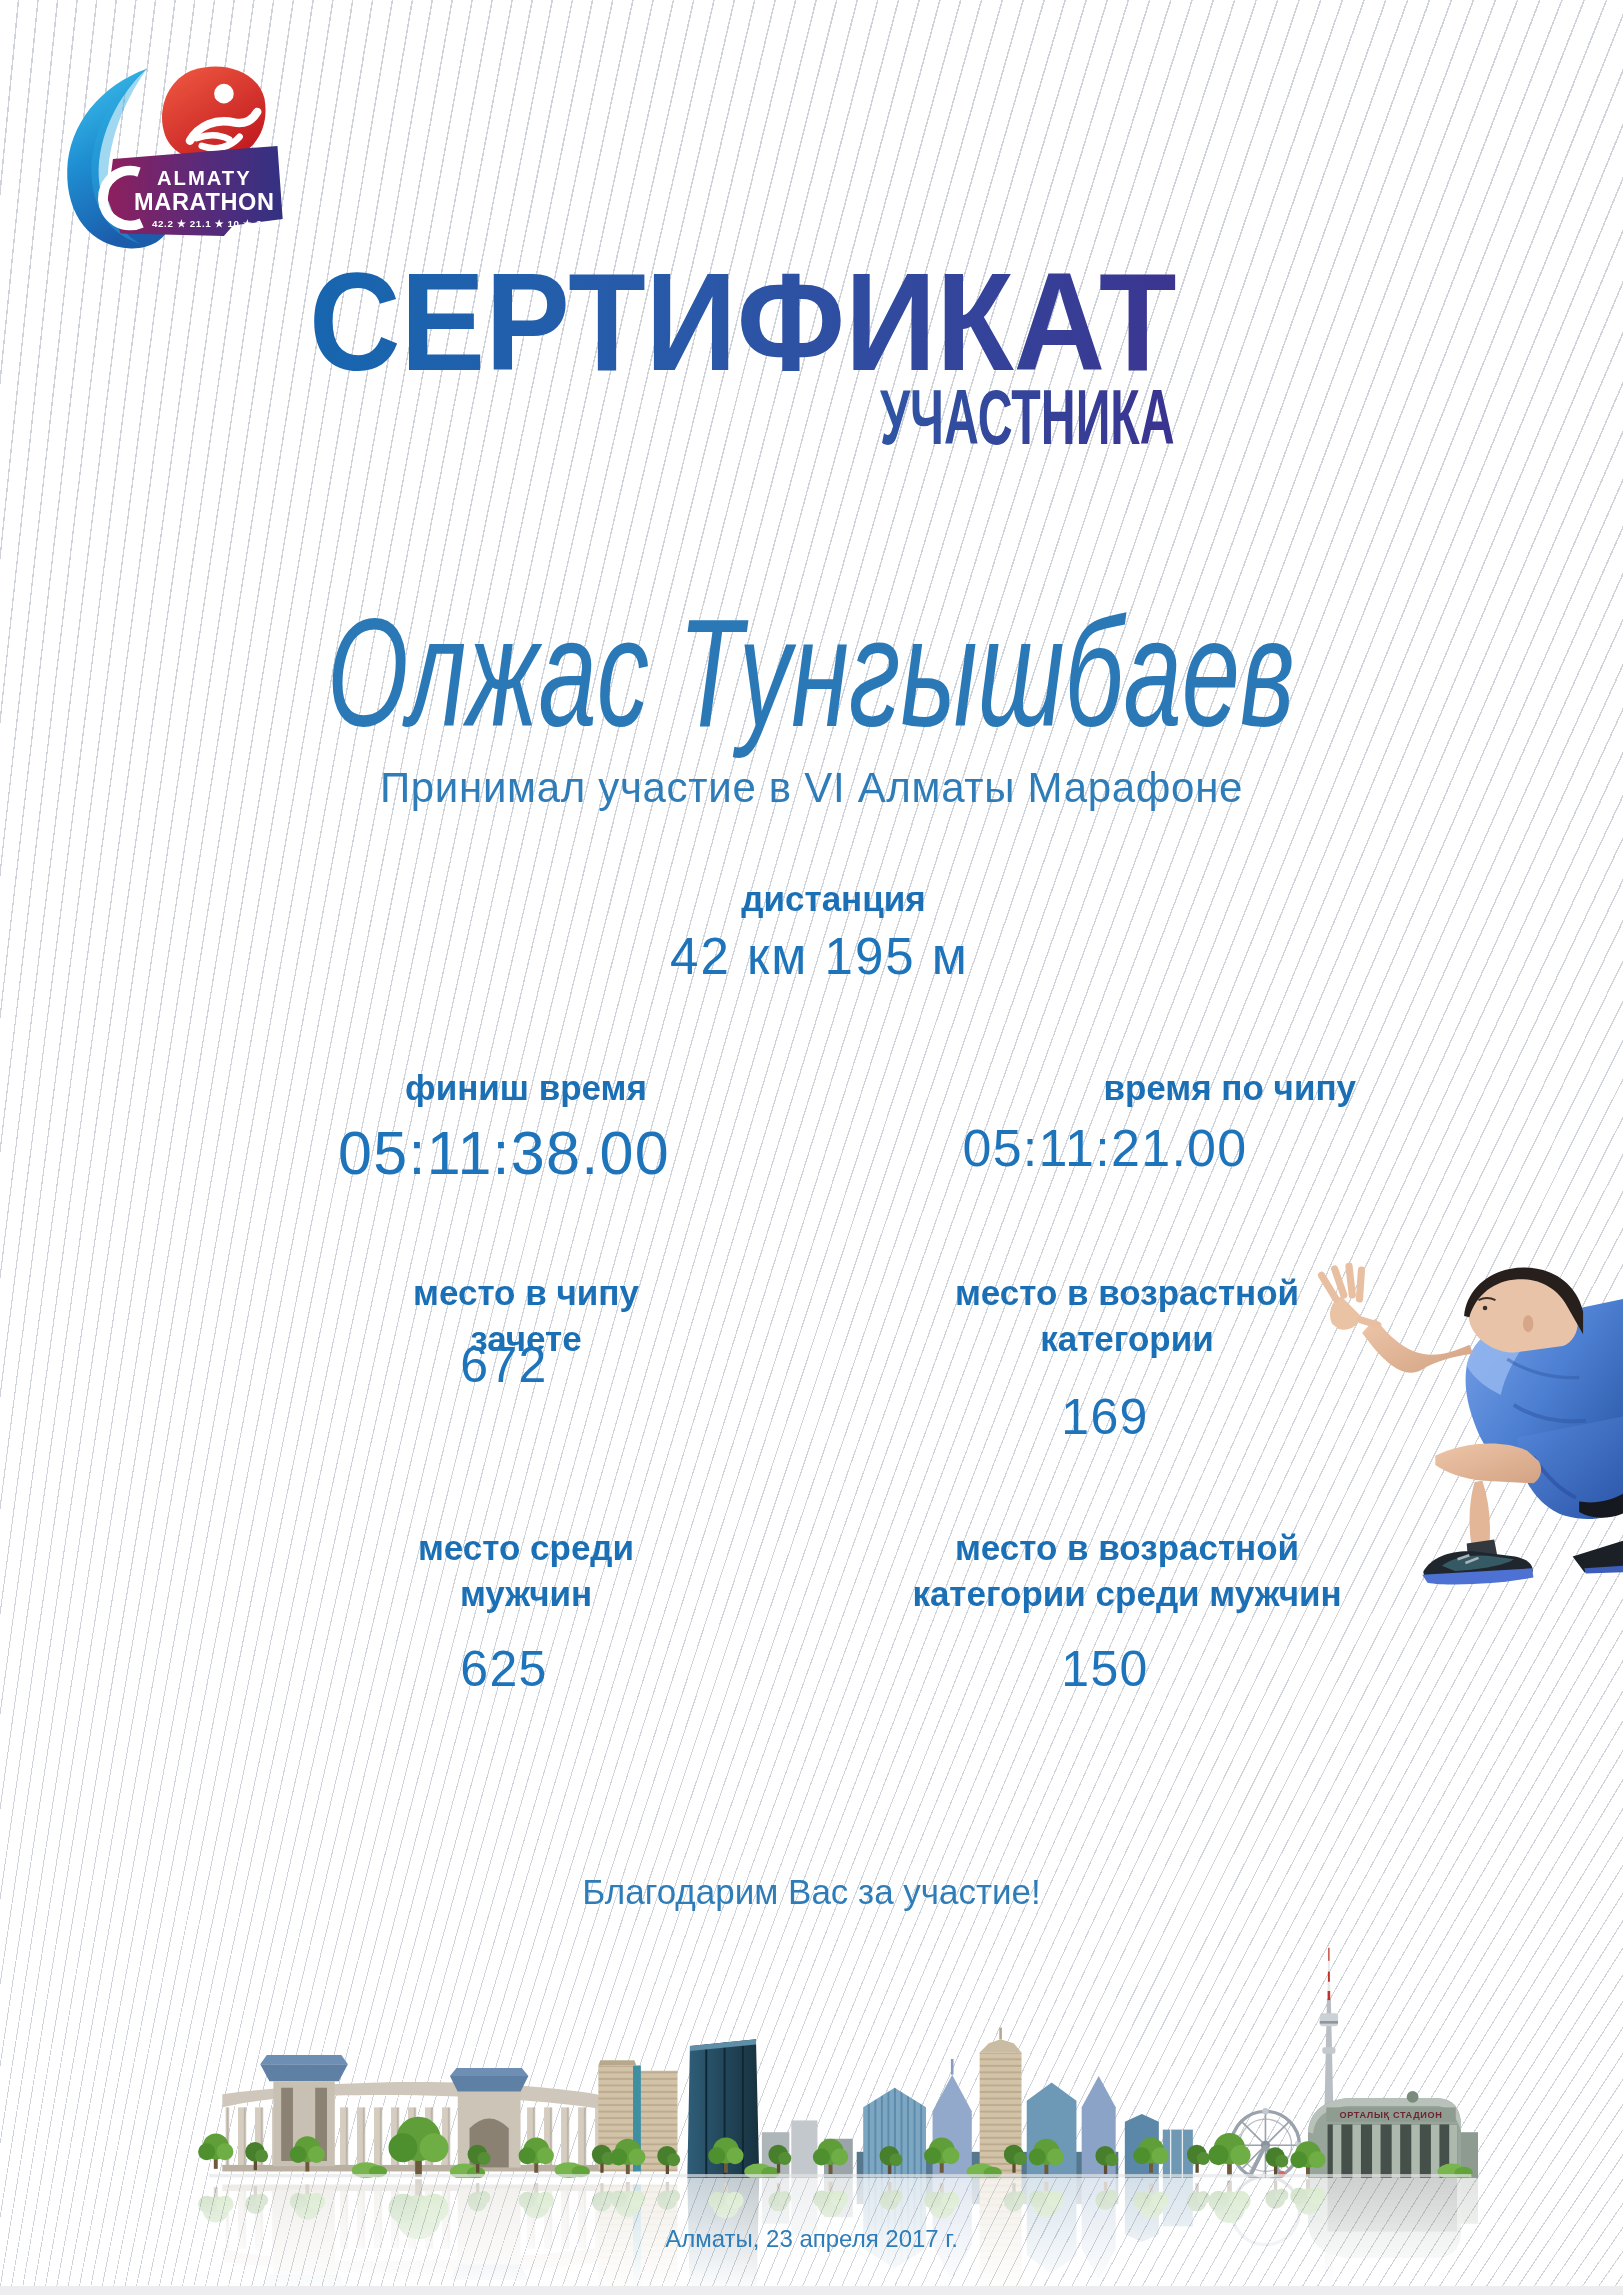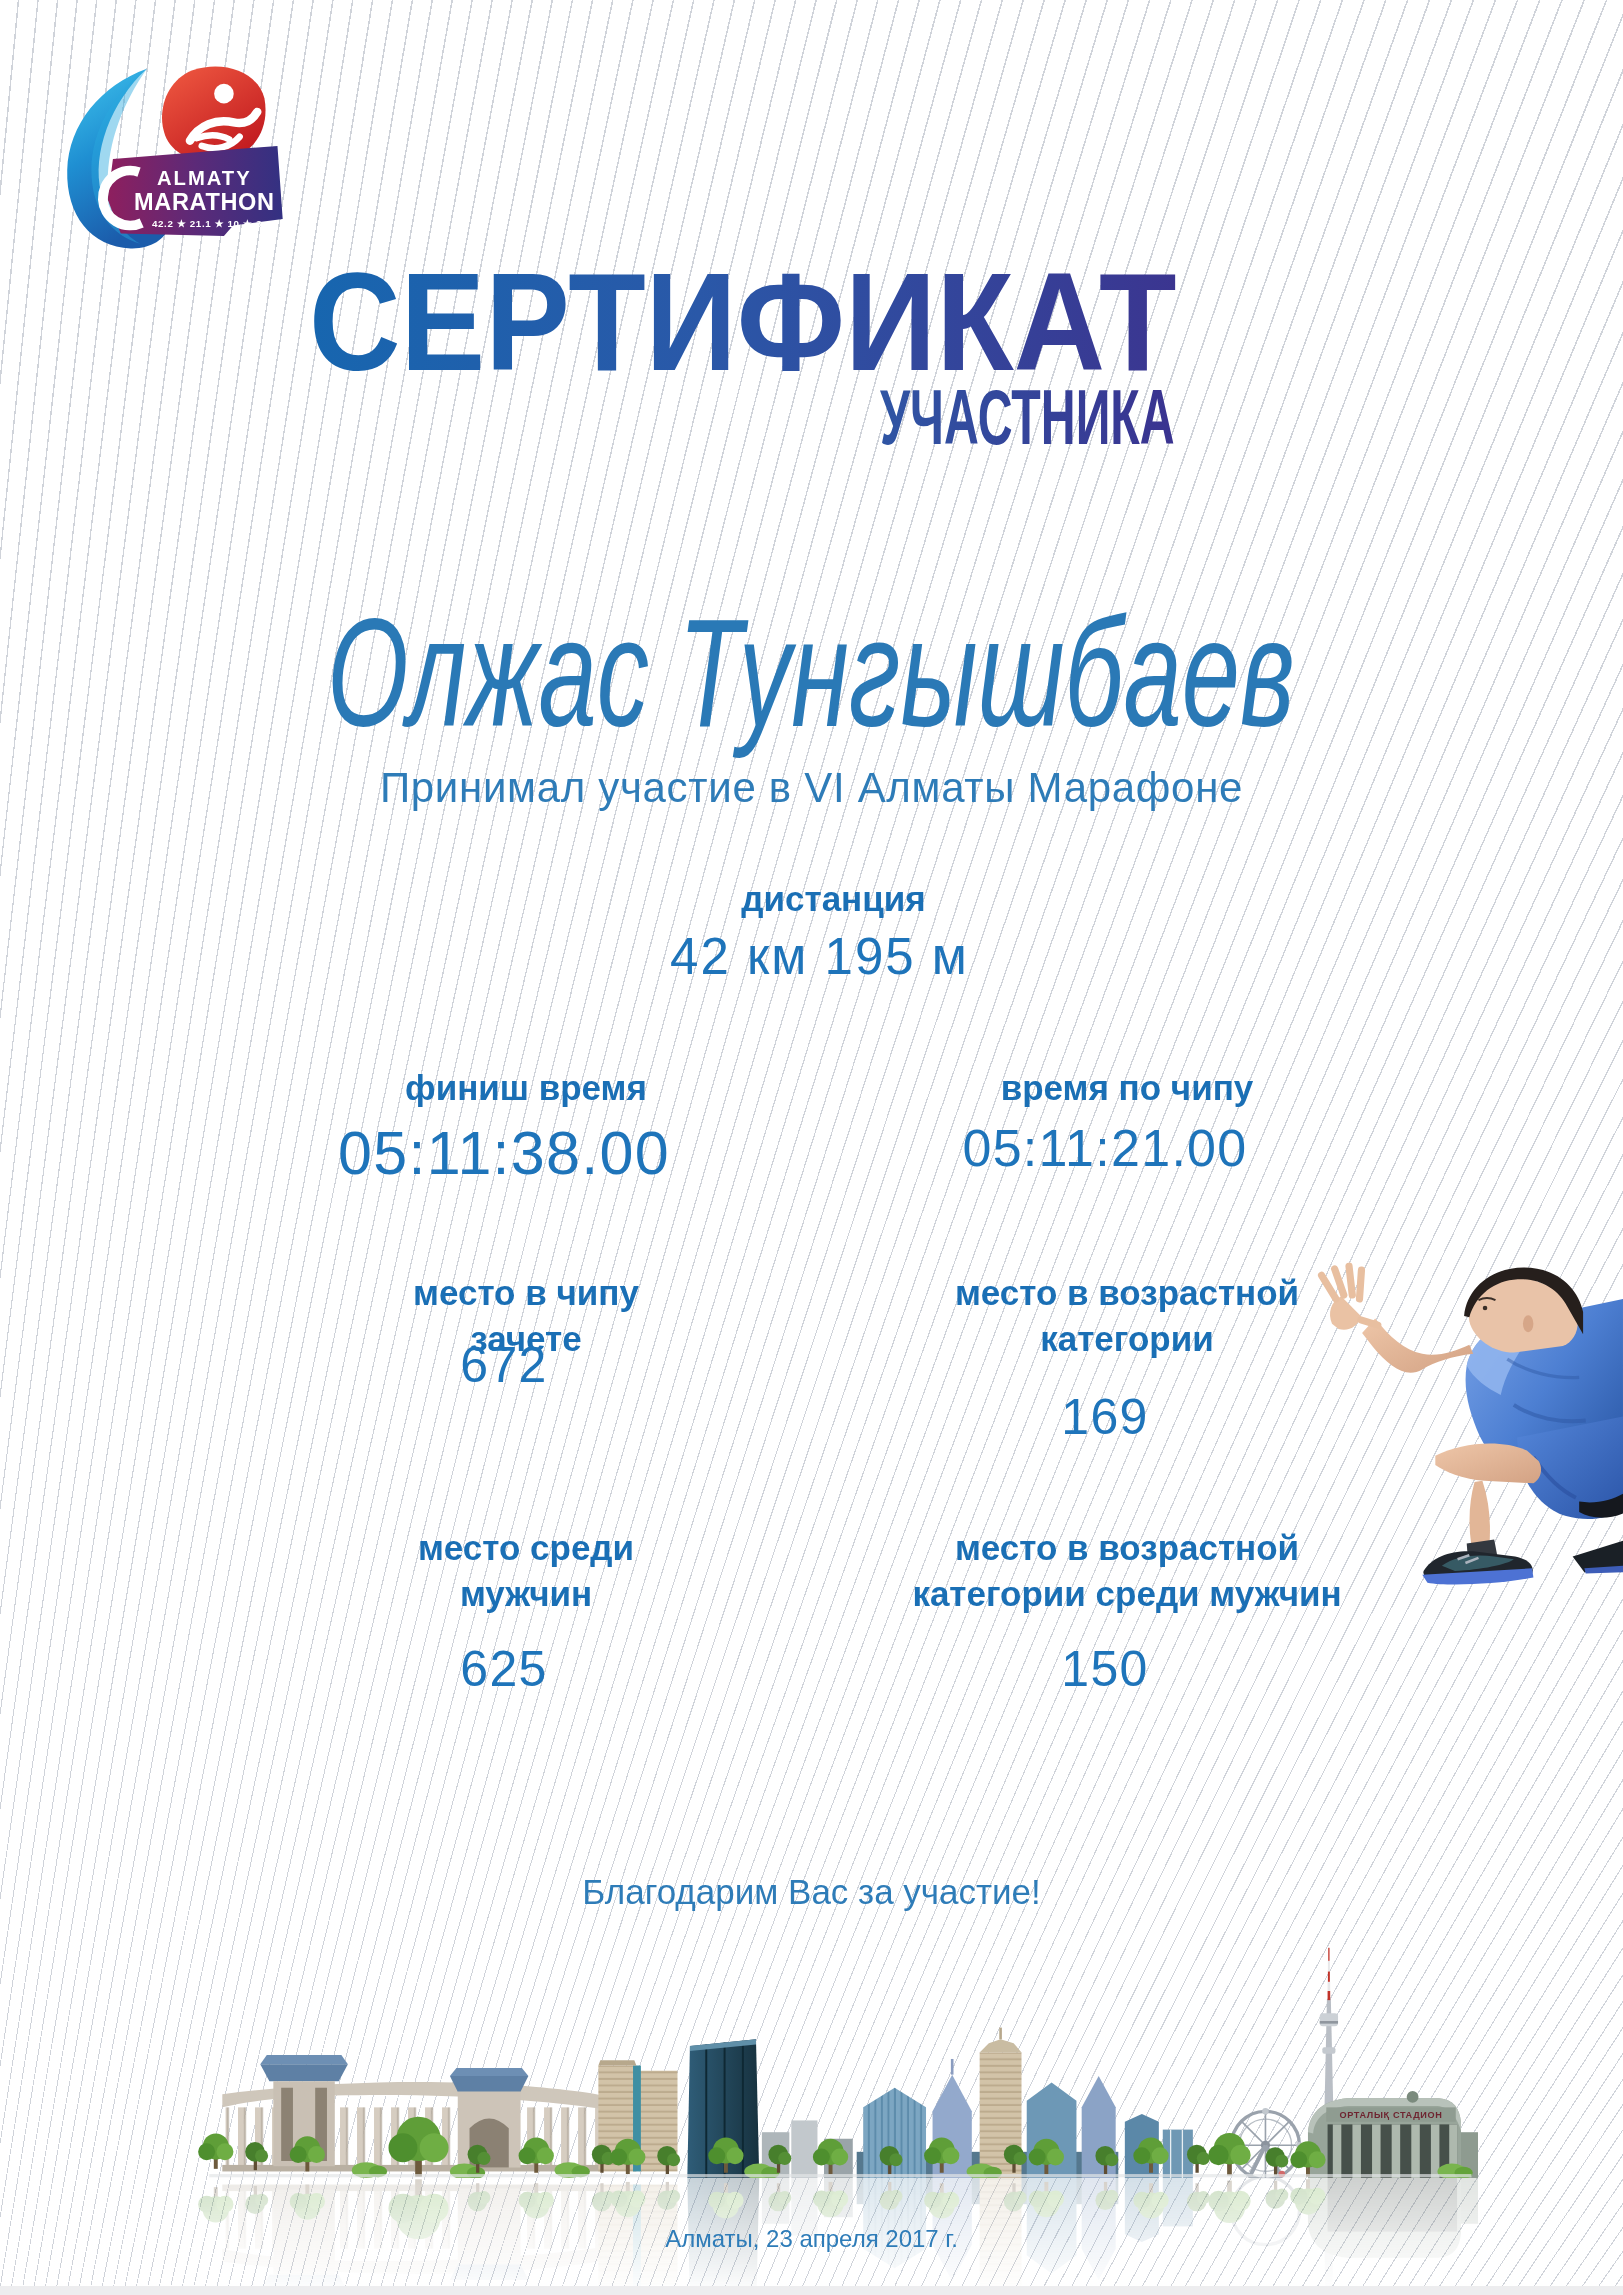--- a/index.html
+++ b/index.html
@@ -100,21 +100,21 @@
 <svg class="abs" style="left:314px;top:585px;" width="995" height="203" viewBox="0 0 1522 310">
   <text x="20" y="215" font-size="235" fill="#2a79b6" font-family="DejaVu Serif, serif" font-style="italic" textLength="1480" lengthAdjust="spacingAndGlyphs">Олжас Тунгышбаев</text>
 </svg>
 
 <div class="abs full ctr soft" style="top:764px;font-size:42px;letter-spacing:0.7px;">Принимал участие в VI Алматы Марафоне</div>
 
 <div class="abs full ctr label" style="top:876px;">дистанция</div>
 <div class="abs full ctr value" style="top:927px;font-size:51px;letter-spacing:2px;padding-left:8px;">42 км 195 м</div>
 
 <div class="abs col-left ctr label" style="top:1065px;">финиш время</div>
-<div class="abs col-right ctr label" style="top:1065px;">время по чипу</div>
+<div class="abs col-right ctr label" style="top:1065px;text-align:right;">время по чипу</div>
 <div class="abs col-left ctr value" style="top:1118px;font-size:61px;">05:11:38.00</div>
 <div class="abs col-right ctr value" style="top:1118px;font-size:52px;">05:11:21.00</div>
 
 <div class="abs col-left-label ctr label" style="top:1270px;">место в чипу зачете</div>
 <div class="abs col-right ctr label" style="top:1270px;">место в возрастной категории</div>
 <div class="abs col-left ctr value" style="top:1336px;">672</div>
 <div class="abs col-right ctr value" style="top:1388px;">169</div>
 
 <div class="abs col-left-label ctr label" style="top:1525px;">место среди мужчин</div>
 <div class="abs col-right ctr label" style="top:1525px;">место в возрастной категории среди мужчин</div>

